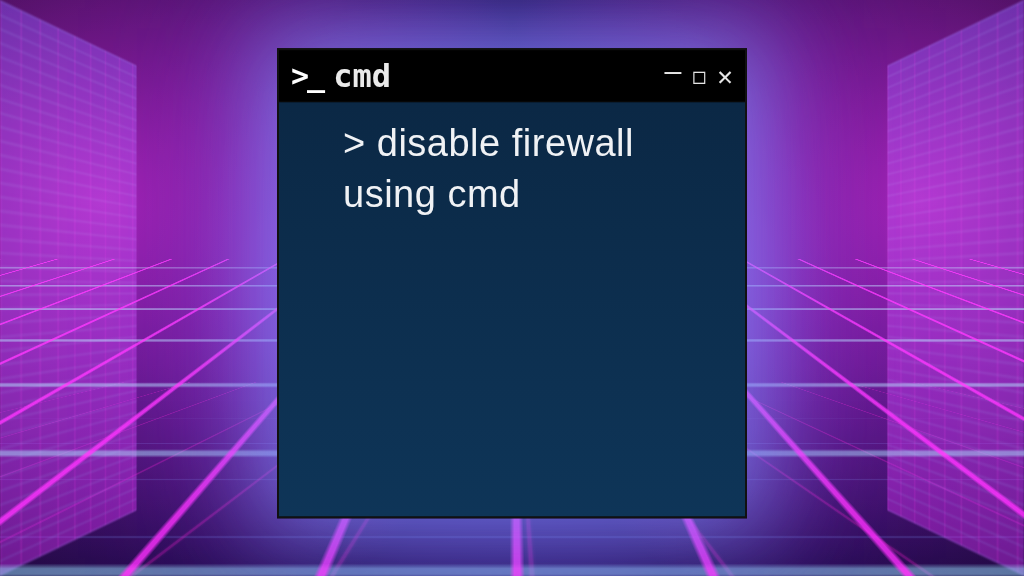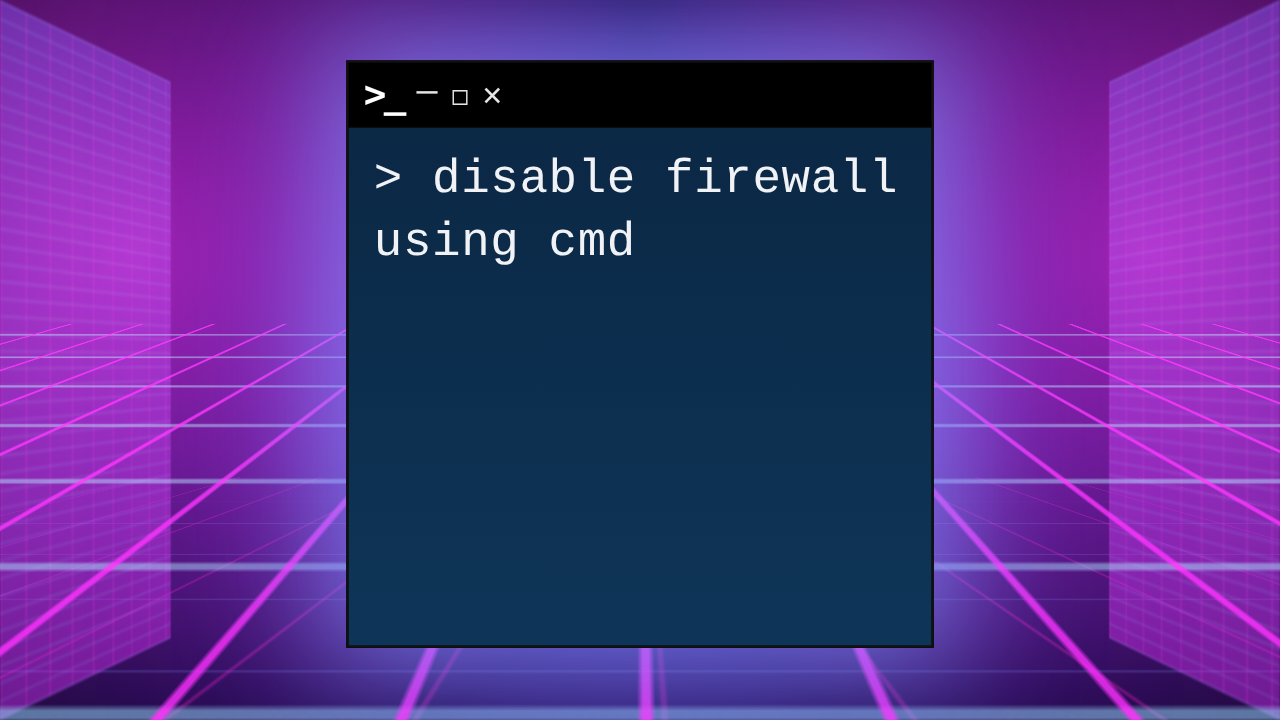--- a/index.html
+++ b/index.html
@@ -159,45 +159,47 @@
     .ctrl.max { font-size: 20px; }
     .ctrl.close { font-size: 26px; }
     
     .terminal-body {
       height: calc(100% - 52px);
       background: linear-gradient(180deg, #0b2845 0%, #0e3558 100%);
       padding: 16px 20px;
     }
     
     .command-line {
-      font-family: Liberation Mono, monospace;
+      font-family: Liberation Sans, sans-serif;
       font-size: 38px;
       line-height: 1.35;
       color: #f0f2f5;
       font-weight: 400;
       word-break: break-word;
       letter-spacing: 0.5px;
+      margin-left: 44px;
     }
     
     .prompt-char {
       display: inline;
     }
   </style>
 </head>
 <body>
 
 <div class="background">
   <div class="side-panel left"></div>
   <div class="side-panel right"></div>
   <div class="grid-floor"></div>
 </div>
 
 <div class="terminal-window">
   <div class="titlebar">
     <span class="prompt-icon">&gt;_</span>
+    <span class="title-text">cmd</span>
     <div class="window-controls">
       <span class="ctrl min">–</span>
       <span class="ctrl max">□</span>
       <span class="ctrl close">✕</span>
     </div>
   </div>
   <div class="terminal-body">
     <div class="command-line">
       <span class="prompt-char">&gt; </span>
       <span>disable firewall using cmd</span>

